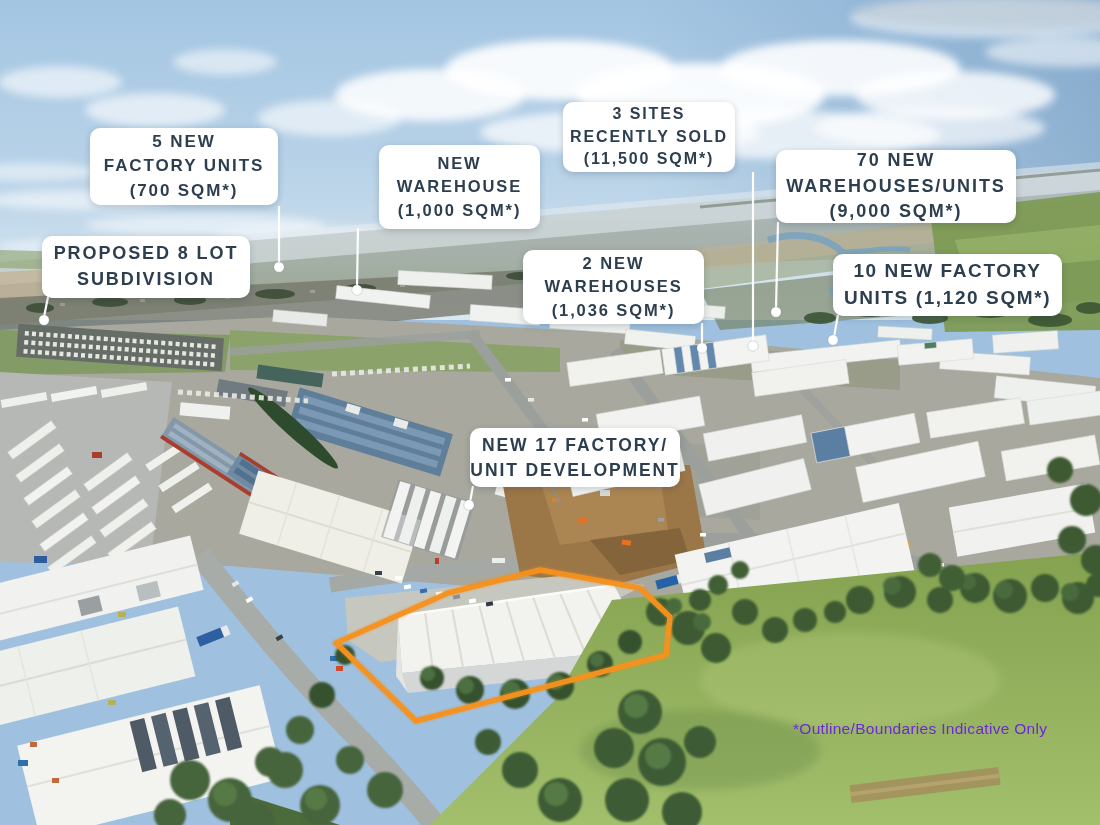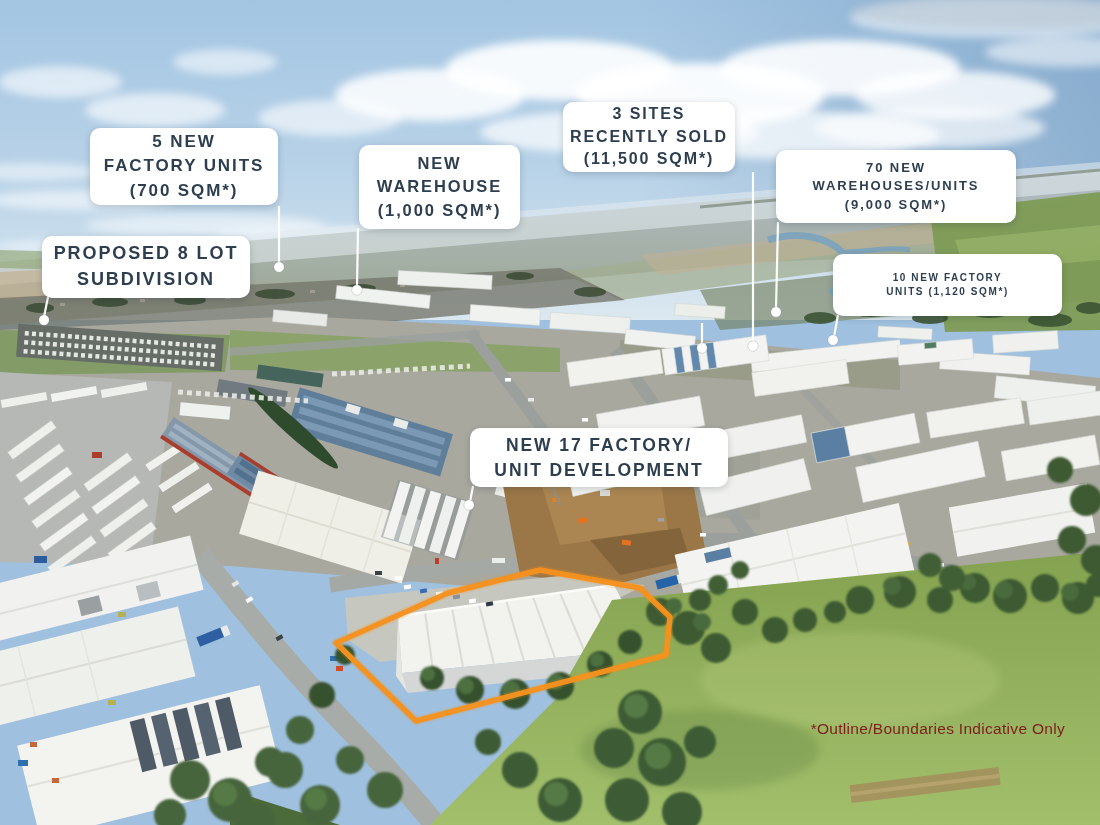--- a/index.html
+++ b/index.html
@@ -11,22 +11,22 @@
     font-family:"Liberation Sans",sans-serif;background:#9fc0de;
   }
   .scene{position:absolute;left:0;top:0;width:1100px;height:825px;display:block;}
   .callout{
     position:absolute;background:var(--label_bg);color:var(--label_text);
     border-radius:10px;display:flex;align-items:center;justify-content:center;
     text-align:center;font-weight:bold;letter-spacing:1.9px;white-space:pre-line;
     box-shadow:0 2px 7px rgba(15,35,55,.20);z-index:3;line-height:1.42;
   }
   .footnote{
-    position:absolute;color:#7f1d1d;z-index:3;font-size:15.5px;letter-spacing:.3px;
-    text-align:right;font-weight:500;
+    position:absolute;color:#6d28d9;z-index:3;font-size:15.5px;letter-spacing:.3px;
+    text-align:left;font-weight:500;
   }
 </style>
 </head>
 <body>
 
 <div class="stage">
 
   <svg class="scene" viewBox="0 0 1100 825">
     <defs>
       <linearGradient id="sky" x1="0" y1="0" x2="0" y2="1">
@@ -601,33 +601,36 @@
     </g>
   </svg>
 
   <div class="callout" style="left:90px;top:128px;width:188px;height:77px;font-size:17px;">5 NEW
 FACTORY UNITS
 (700 SQM*)</div>
 
   <div class="callout" style="left:42px;top:236px;width:208px;height:62px;font-size:18px;">PROPOSED 8 LOT
 SUBDIVISION</div>
 
-  <div class="callout" style="left:359px;top:145px;width:161px;height:84px;font-size:16.5px;">NEW
+  <div class="callout" style="left:379px;top:145px;width:161px;height:84px;font-size:16.5px;">NEW
 WAREHOUSE
 (1,000 SQM*)</div>
 
   <div class="callout" style="left:563px;top:102px;width:172px;height:70px;font-size:16px;">3 SITES
 RECENTLY SOLD
 (11,500 SQM*)</div>
 
-
-  <div class="callout" style="left:776px;top:150px;width:240px;height:73px;font-size:13px;">70 NEW
+  <div class="callout" style="left:523px;top:250px;width:181px;height:74px;font-size:16.5px;">2 NEW
+WAREHOUSES
+(1,036 SQM*)</div>
+
+  <div class="callout" style="left:776px;top:150px;width:240px;height:73px;font-size:18px;">70 NEW
 WAREHOUSES/UNITS
 (9,000 SQM*)</div>
 
-  <div class="callout" style="left:833px;top:254px;width:229px;height:62px;font-size:10px;letter-spacing:1.6px;">10 NEW FACTORY
+  <div class="callout" style="left:833px;top:254px;width:229px;height:62px;font-size:19px;letter-spacing:1.6px;">10 NEW FACTORY
 UNITS (1,120 SQM*)</div>
 
-  <div class="callout" style="left:470px;top:428px;width:258px;height:59px;font-size:17.5px;">NEW 17 FACTORY/
+  <div class="callout" style="left:470px;top:428px;width:210px;height:59px;font-size:17.5px;">NEW 17 FACTORY/
 UNIT DEVELOPMENT</div>
 
   <div class="footnote" style="left:793px;top:720px;width:272px;">*Outline/Boundaries Indicative Only</div>
 </div>
 
 </body></html>

